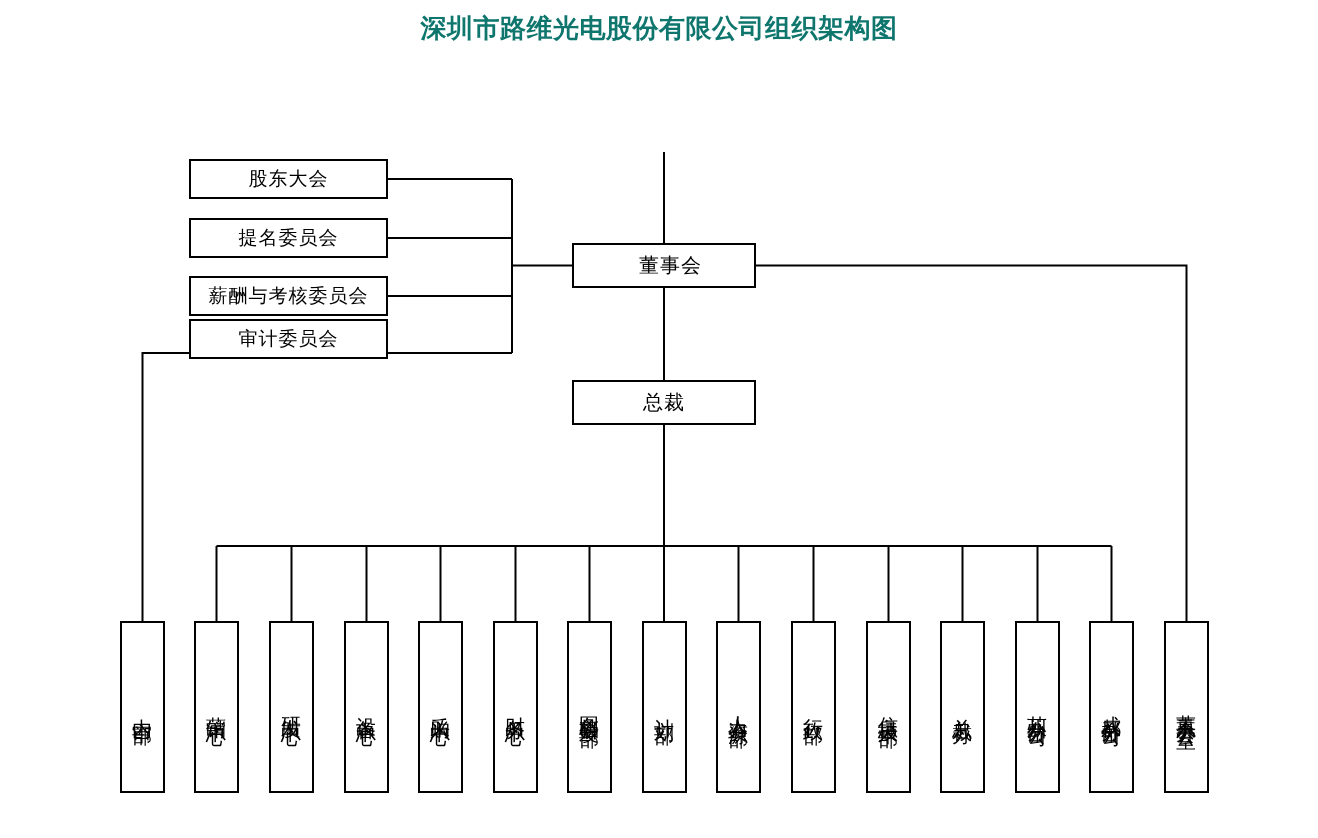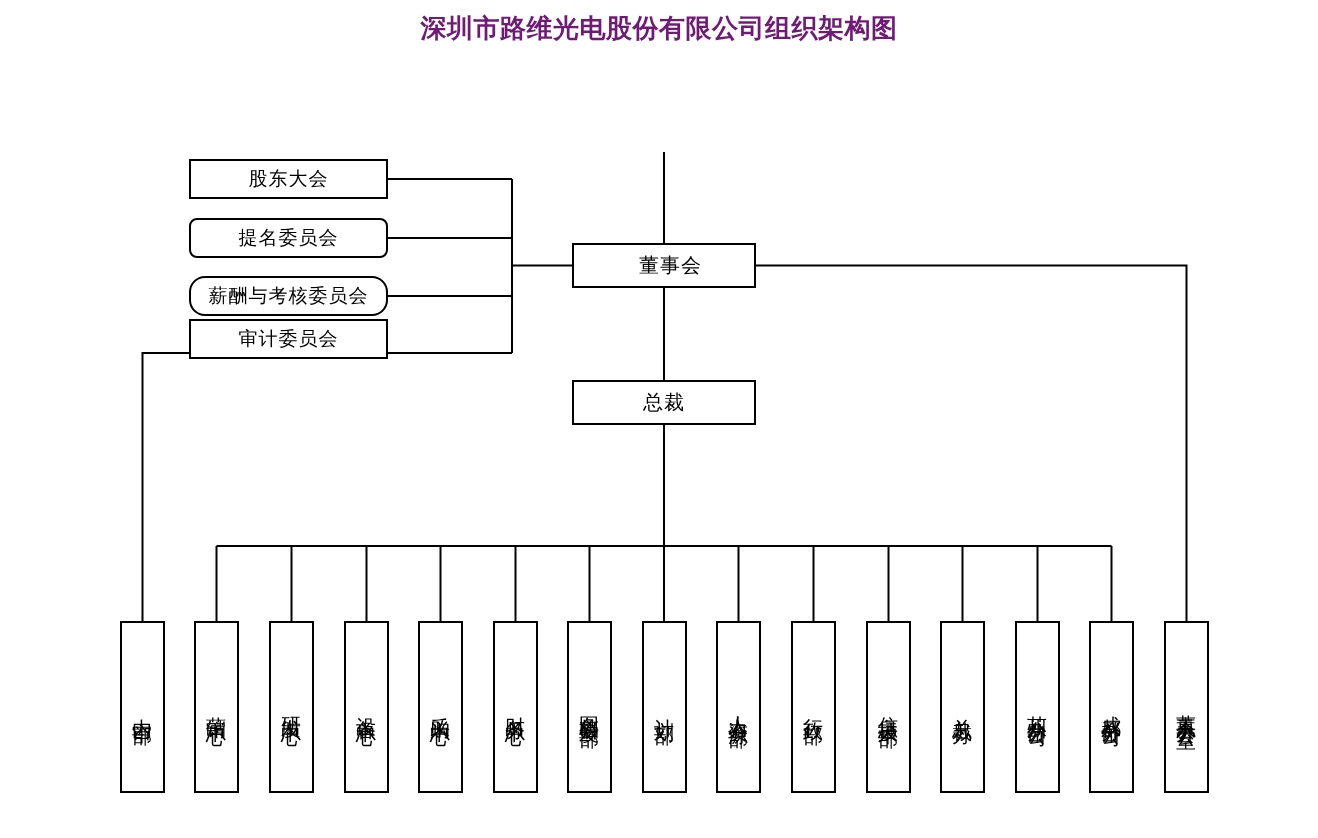--- a/index.html
+++ b/index.html
@@ -18,21 +18,21 @@
   }
   .chart-title {
     position: absolute;
     left: 0;
     top: 11px;
     width: 1318px;
     text-align: center;
     font-size: 26px;
     font-weight: bold;
     letter-spacing: 0.5px;
-    color: #701a75;
+    color: #0f766e;
   }
   .lines-svg {
     position: absolute;
     left: 0;
     top: 0;
     width: 1318px;
     height: 838px;
   }
   .box {
     position: absolute;
@@ -100,24 +100,24 @@
   <div class="box hbox top-box" style="top:243px;padding-left:13px;">
     <span>董事会</span>
   </div>
   <div class="box hbox top-box" style="top:380px;">
     <span>总裁</span>
   </div>
 
   <div class="box hbox committee-box" style="top:159px;">
     <span>股东大会</span>
   </div>
-  <div class="box hbox committee-box" style="top:218px;border-radius:8px;">
+  <div class="box hbox committee-box" style="top:218px;">
     <span>提名委员会</span>
   </div>
-  <div class="box hbox committee-box" style="top:276px;border-radius:16px;">
+  <div class="box hbox committee-box" style="top:276px;">
     <span>薪酬与考核委员会</span>
   </div>
   <div class="box hbox committee-box" style="top:319px;">
     <span>审计委员会</span>
   </div>
 
   <div class="box dept-box" style="left:120px;">
     <span class="vtext">内审部</span>
   </div>
   <div class="box dept-box" style="left:194px;">

